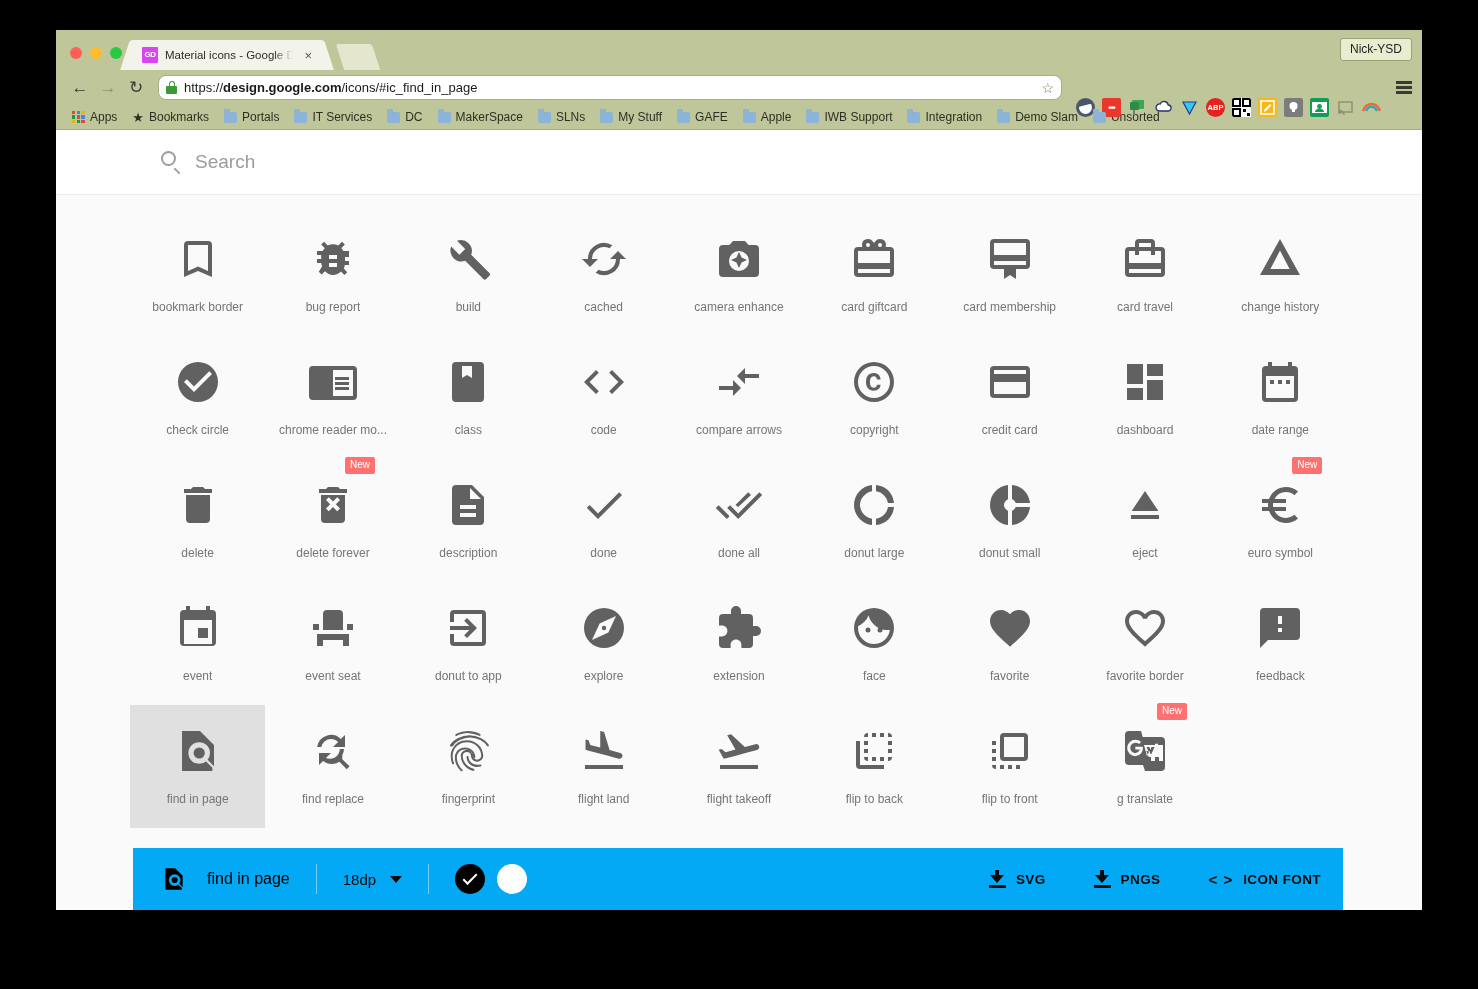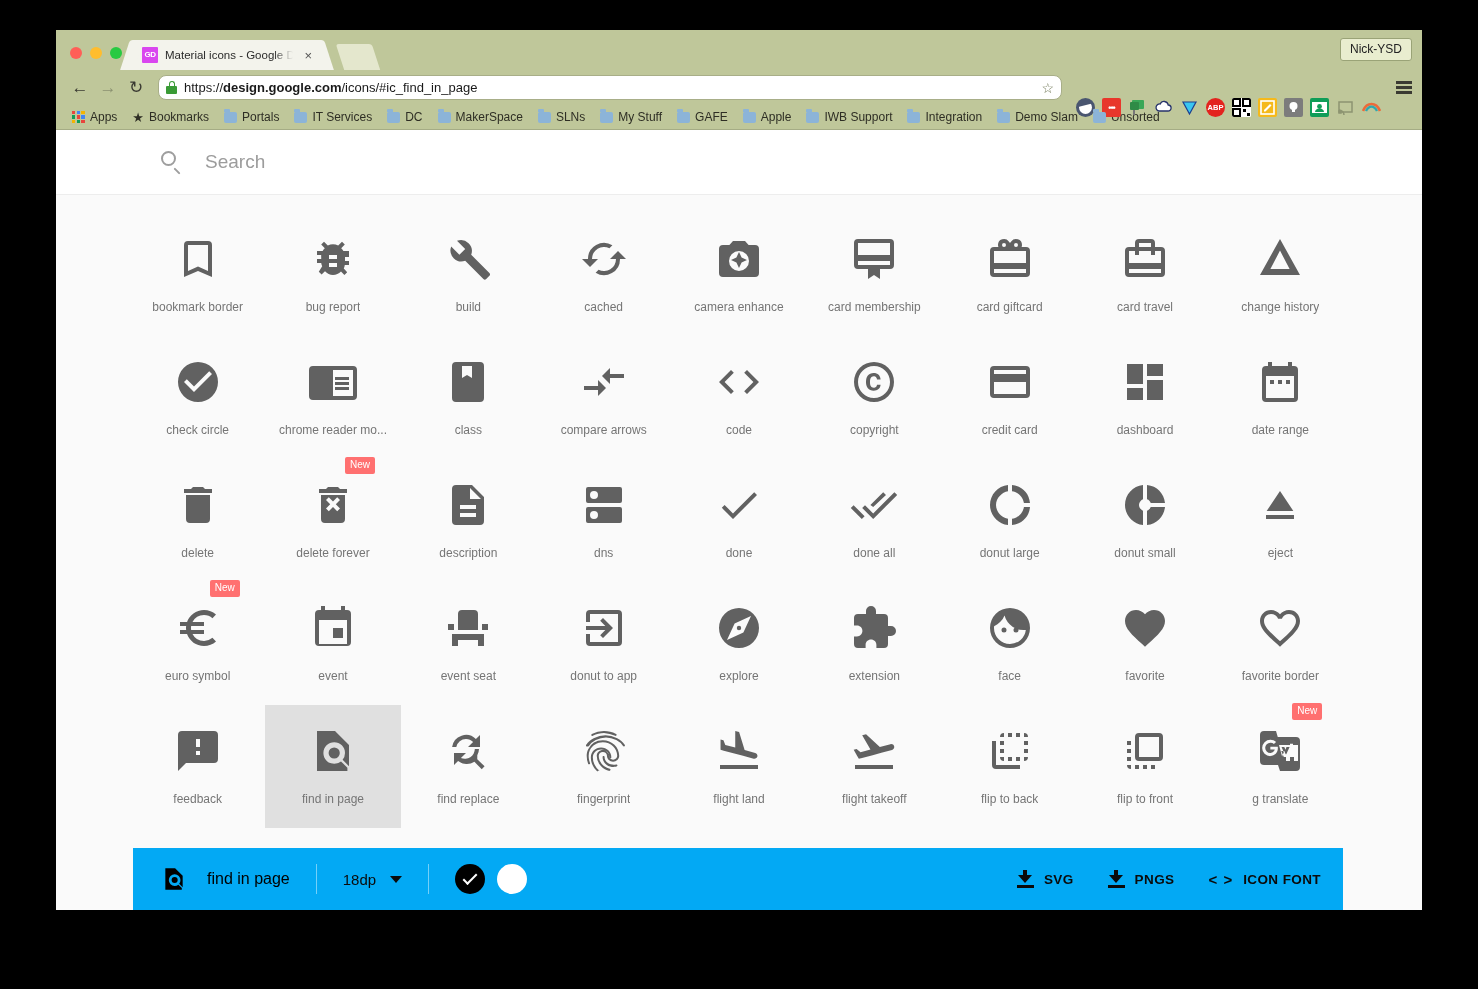--- a/index.html
+++ b/index.html
@@ -142,21 +142,21 @@
   #search-header {
     height: 65px; background: #fff;
     display: flex; align-items: center; padding-left: 105px;
     border-bottom: 1px solid #ededed;
   }
   #search-icon { width: 22px; height: 22px; position: relative; flex: none; }
   #search-icon .ring { position:absolute; top:0; left:0; width:15px; height:15px; border:2px solid #9e9e9e; border-radius:50%; }
   #search-icon .handle { position:absolute; bottom:1px; right:2px; width:8px; height:2px; background:#9e9e9e; transform: rotate(45deg); border-radius:1px;}
   #search-input {
     border: none; outline: none; font-size: 19px; color: #5a5a5a;
-    font-family: "Liberation Sans", sans-serif; margin-left: 22px; width: 450px; background: transparent;
+    font-family: "Liberation Sans", sans-serif; margin-left: 12px; width: 450px; background: transparent;
   }
   #search-input::placeholder { color: #9c9c9c; }
 
   #icon-grid {
     display: grid;
     grid-template-columns: repeat(9, 1fr);
     padding: 18px 74px 0 74px;
   }
   .icon-cell {
     position: relative;
@@ -185,21 +185,21 @@
   }
   #ab-icon { width: 26px; height: 26px; color: #000; flex: none; display:flex; align-items:center; justify-content:center;}
   #ab-name { font-size: 16px; color: #000; margin-left: 20px; }
   .ab-divider { width: 1px; height: 30px; background: rgba(255,255,255,0.45); margin: 0 26px; }
   #ab-size { font-size: 15px; color: #0b0b0b; }
   #ab-caret { margin-left: 14px; width: 0; height: 0; border-left: 6px solid transparent; border-right: 6px solid transparent; border-top: 7px solid #0b0b0b; }
   .swatch { width: 30px; height: 30px; border-radius: 50%; flex: none; }
   .swatch.black { background: #000; display: flex; align-items: center; justify-content: center; }
   .swatch.white { background: #fff; margin-left: 12px; }
   .swatch .tick { width: 14px; height: 7px; border-left: 2.6px solid #fff; border-bottom: 2.6px solid #fff; transform: rotate(-45deg); margin-top: -3px; }
-  #ab-actions { margin-left: auto; display: flex; align-items: center; gap: 34px; }
+  #ab-actions { margin-left: auto; display: flex; align-items: center; gap: 48px; }
   .ab-action { display: flex; align-items: center; gap: 10px; font-size: 13.5px; font-weight: bold; color: #0b0b0b; letter-spacing: 0.4px; }
   .dl-glyph { width: 17px; height: 18px; position: relative; flex: none; }
   .dl-glyph .stem { position: absolute; top: 0; left: 6.5px; width: 4px; height: 7px; background: #0b0b0b; }
   .dl-glyph .head { position: absolute; top: 5px; left: 1.5px; width: 0; height: 0; border-left: 7px solid transparent; border-right: 7px solid transparent; border-top: 8px solid #0b0b0b; }
   .dl-glyph .base { position: absolute; bottom: 0; left: 0; width: 17px; height: 2.6px; background: #0b0b0b; }
   .code-glyph { font-size: 15px; font-weight: bold; letter-spacing: 1px; color: #0b0b0b; }
 </style>
 </head>
 <body>
 
@@ -420,36 +420,36 @@
           <div class="icon-art">
             <svg width="48" height="48" viewBox="0 0 24 24" fill="currentColor">
               <path d="M9 3L7.2 5H4a2 2 0 0 0-2 2v12a2 2 0 0 0 2 2h16a2 2 0 0 0 2-2V7a2 2 0 0 0-2-2h-3.2L15 3H9zm3 15a5 5 0 1 1 0-10 5 5 0 0 1 0 10zm0-1.5l1.3-2.7 2.7-1.3-2.7-1.3L12 8.5l-1.3 2.7-2.7 1.3 2.7 1.3L12 16.5z"></path>
             </svg>
           </div>
           <div class="icon-label">camera enhance</div>
         </div>
         <div class="icon-cell">
           <div class="icon-art">
             <svg width="48" height="48" viewBox="0 0 24 24" fill="currentColor">
+              <path d="M20 6h-2.2a3 3 0 0 0 .2-1 3 3 0 0 0-5.4-1.8L12 4l-.6-.8A3 3 0 0 0 6 5a3 3 0 0 0 .2 1H4a2 2 0 0 0-2 2v11a2 2 0 0 0 2 2h16a2 2 0 0 0 2-2V8a2 2 0 0 0-2-2zm-5-2a1 1 0 1 1 0 2 1 1 0 0 1 0-2zM9 4a1 1 0 1 1 0 2 1 1 0 0 1 0-2zm11 15H4v-2h16v2zm0-5H4V8h16v6z"></path>
+            </svg>
+          </div>
+          <div class="icon-label">card giftcard</div>
+        </div>
+        <div class="icon-cell">
+          <div class="icon-art">
+            <svg width="48" height="48" viewBox="0 0 24 24" fill="currentColor">
               <path d="M20 2H4a2 2 0 0 0-2 2v11a2 2 0 0 0 2 2h5v5l3-2 3 2v-5h5a2 2 0 0 0 2-2V4a2 2 0 0 0-2-2zm0 13H4v-2h16v2zm0-5H4V4h16v6z"></path>
             </svg>
           </div>
           <div class="icon-label">card membership</div>
         </div>
         <div class="icon-cell">
           <div class="icon-art">
             <svg width="48" height="48" viewBox="0 0 24 24" fill="currentColor">
-              <path d="M20 6h-2.2a3 3 0 0 0 .2-1 3 3 0 0 0-5.4-1.8L12 4l-.6-.8A3 3 0 0 0 6 5a3 3 0 0 0 .2 1H4a2 2 0 0 0-2 2v11a2 2 0 0 0 2 2h16a2 2 0 0 0 2-2V8a2 2 0 0 0-2-2zm-5-2a1 1 0 1 1 0 2 1 1 0 0 1 0-2zM9 4a1 1 0 1 1 0 2 1 1 0 0 1 0-2zm11 15H4v-2h16v2zm0-5H4V8h16v6z"></path>
-            </svg>
-          </div>
-          <div class="icon-label">card giftcard</div>
-        </div>
-        <div class="icon-cell">
-          <div class="icon-art">
-            <svg width="48" height="48" viewBox="0 0 24 24" fill="currentColor">
               <path d="M20 6h-3V4a2 2 0 0 0-2-2H9a2 2 0 0 0-2 2v2H4a2 2 0 0 0-2 2v11a2 2 0 0 0 2 2h16a2 2 0 0 0 2-2V8a2 2 0 0 0-2-2zM9 4h6v2H9V4zm11 15H4v-2h16v2zm0-5H4V8h3v2h2V8h6v2h2V8h3v6z"></path>
             </svg>
           </div>
           <div class="icon-label">card travel</div>
         </div>
         <div class="icon-cell">
           <div class="icon-art">
             <svg width="48" height="48" viewBox="0 0 24 24" fill="currentColor">
               <path d="M12 7.8L16.8 17H7.2L12 7.8M12 2L2 20h20L12 2z"></path>
             </svg>
@@ -476,36 +476,36 @@
           <div class="icon-art">
             <svg width="48" height="48" viewBox="0 0 24 24" fill="currentColor">
               <path d="M18 2H6a2 2 0 0 0-2 2v16a2 2 0 0 0 2 2h12a2 2 0 0 0 2-2V4a2 2 0 0 0-2-2zm-4 8l-2.5-1.5L9 10V4h5v6z"></path>
             </svg>
           </div>
           <div class="icon-label">class</div>
         </div>
         <div class="icon-cell">
           <div class="icon-art">
             <svg width="48" height="48" viewBox="0 0 24 24" fill="currentColor">
+              <path d="M9.4 16.6L4.8 12l4.6-4.6L8 6l-6 6 6 6 1.4-1.4zm5.2 0l4.6-4.6-4.6-4.6L16 6l6 6-6 6-1.4-1.4z"></path>
+            </svg>
+          </div>
+          <div class="icon-label">code</div>
+        </div>
+        <div class="icon-cell">
+          <div class="icon-art">
+            <svg width="48" height="48" viewBox="0 0 24 24" fill="currentColor">
               <path d="M9.01 14H2v2h7.01v3L13 15l-3.99-4v3zm5.98-1v-3H22V8h-7.01V5L11 9l3.99 4z"></path>
             </svg>
           </div>
           <div class="icon-label">compare arrows</div>
         </div>
         <div class="icon-cell">
           <div class="icon-art">
             <svg width="48" height="48" viewBox="0 0 24 24" fill="currentColor">
-              <path d="M9.4 16.6L4.8 12l4.6-4.6L8 6l-6 6 6 6 1.4-1.4zm5.2 0l4.6-4.6-4.6-4.6L16 6l6 6-6 6-1.4-1.4z"></path>
-            </svg>
-          </div>
-          <div class="icon-label">code</div>
-        </div>
-        <div class="icon-cell">
-          <div class="icon-art">
-            <svg width="48" height="48" viewBox="0 0 24 24" fill="currentColor">
               <path d="M10.08 10.86c.05-.33.16-.62.3-.87s.34-.46.59-.62c.24-.15.54-.22.91-.23.23 0 .44.04.63.12.2.08.37.19.5.33.14.14.25.3.34.5.08.2.12.41.14.64h1.79c-.02-.47-.11-.9-.28-1.29s-.4-.73-.7-1.01-.66-.5-1.08-.66-.88-.23-1.39-.23c-.65 0-1.22.11-1.7.34s-.88.53-1.2.92-.56.84-.71 1.36S8 11.29 8 11.87v.27c0 .58.08 1.12.23 1.64s.39.97.71 1.35.72.69 1.2.91 1.05.34 1.7.34c.47 0 .91-.08 1.32-.23s.77-.36 1.08-.63.56-.58.74-.94.29-.74.3-1.15h-1.79c-.01.21-.06.4-.15.58s-.21.33-.36.46-.32.23-.52.3c-.19.07-.39.1-.6.1-.36 0-.66-.07-.9-.22-.25-.16-.44-.37-.59-.62s-.25-.55-.3-.88-.08-.67-.08-1v-.27c0-.35.03-.68.08-1.01zM12 2a10 10 0 1 0 0 20 10 10 0 0 0 0-20zm0 18c-4.41 0-8-3.59-8-8s3.59-8 8-8 8 3.59 8 8-3.59 8-8 8z"></path>
             </svg>
           </div>
           <div class="icon-label">copyright</div>
         </div>
         <div class="icon-cell">
           <div class="icon-art">
             <svg width="48" height="48" viewBox="0 0 24 24" fill="currentColor">
               <path d="M20 4H4a2 2 0 0 0-2 2v12a2 2 0 0 0 2 2h16a2 2 0 0 0 2-2V6a2 2 0 0 0-2-2zm0 14H4v-6h16v6zm0-10H4V6h16v2z"></path>
             </svg>
@@ -545,28 +545,20 @@
           </div>
           <div class="icon-label">delete forever</div>
         </div>
         <div class="icon-cell">
           <div class="icon-art">
             <svg width="48" height="48" viewBox="0 0 24 24" fill="currentColor">
               <path d="M14 2H6a2 2 0 0 0-2 2v16a2 2 0 0 0 2 2h12a2 2 0 0 0 2-2V8l-6-6zm2 16H8v-2h8v2zm0-4H8v-2h8v2zm-3-5V3.5L18.5 9H13z"></path>
             </svg>
           </div>
           <div class="icon-label">description</div>
-        </div>
-        <div class="icon-cell">
-          <div class="icon-art">
-            <svg width="48" height="48" viewBox="0 0 24 24" fill="currentColor">
-              <path d="M20 13H4a1 1 0 0 0-1 1v6a1 1 0 0 0 1 1h16a1 1 0 0 0 1-1v-6a1 1 0 0 0-1-1zM7 19a2 2 0 1 1 0-4 2 2 0 0 1 0 4zM20 3H4a1 1 0 0 0-1 1v6a1 1 0 0 0 1 1h16a1 1 0 0 0 1-1V4a1 1 0 0 0-1-1zM7 9a2 2 0 1 1 0-4 2 2 0 0 1 0 4z"></path>
-            </svg>
-          </div>
-          <div class="icon-label">dns</div>
         </div>
         <div class="icon-cell">
           <div class="icon-art">
             <svg width="48" height="48" viewBox="0 0 24 24" fill="currentColor">
               <path d="M9 16.2L4.8 12l-1.4 1.4L9 19 21 7l-1.4-1.4L9 16.2z"></path>
             </svg>
           </div>
           <div class="icon-label">done</div>
         </div>
         <div class="icon-cell">

